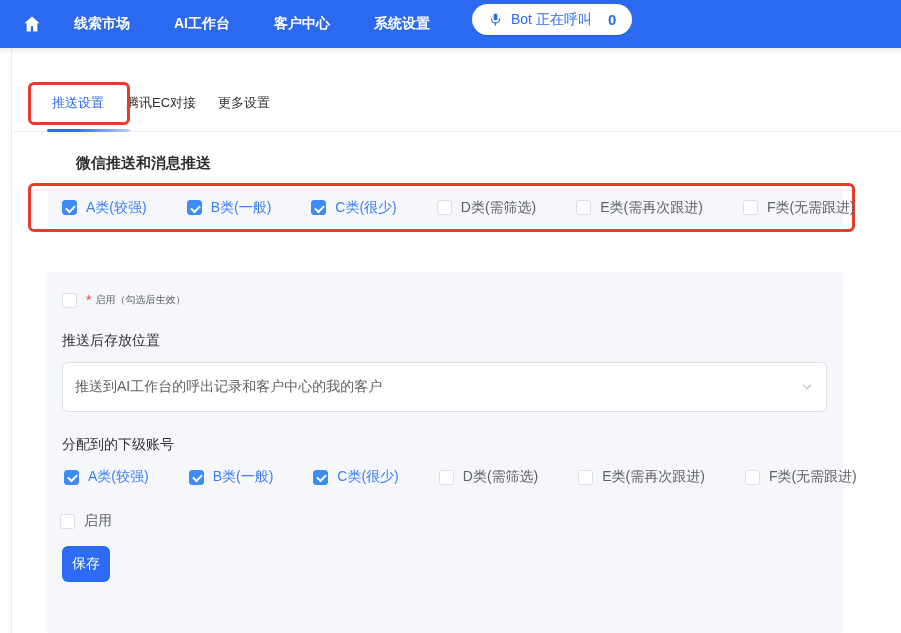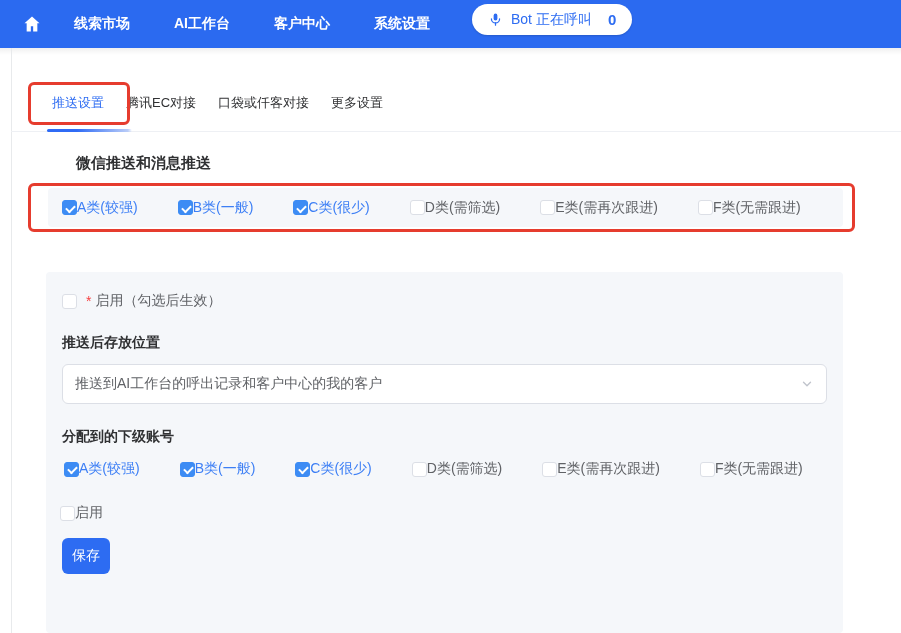--- a/index.html
+++ b/index.html
@@ -48,34 +48,34 @@
   .section-title{position:absolute;left:52px;font-size:15px;font-weight:bold;color:var(--text-dark);}
   .title-wechat{top:106px;margin-left:24px;}
   .title-auto{top:198px;}
 
   .panel{background:var(--panel);border-radius:4px;}
   .panel-row1{position:absolute;left:48px;top:140px;width:795px;height:39px;
     display:flex;align-items:center;padding-left:14px;gap:40px;}
   .panel-main{position:absolute;left:46px;top:224px;width:797px;height:361px;padding:0 14px;}
 
   
-  .cb-item{display:flex;align-items:center;cursor:pointer;white-space:nowrap;}
+  .cb-item{display:flex;align-items:center;gap:9px;cursor:pointer;white-space:nowrap;}
   .cb{position:relative;width:15px;height:15px;border:1px solid var(--border);border-radius:3px;background:#fff;flex:0 0 auto;}
   .cb-item.checked .cb{background:var(--cb-blue);border-color:var(--cb-blue);}
   .cb-item.checked .cb::after{content:'';position:absolute;left:3px;top:3.5px;width:7px;height:4px;
     border-left:2px solid #fff;border-bottom:2px solid #fff;transform:rotate(-45deg);}
   .cb-label{font-size:14px;color:var(--text-gray);}
   .cb-item.checked .cb-label{color:var(--label-blue);}
 
   
   .enable-row{display:flex;align-items:center;gap:9px;padding-top:20px;margin-left:2px;cursor:pointer;}
   .enable-row .mark{color:#f53f3f;font-size:14px;margin-right:-5px;}
-  .enable-row .enable-label{font-size:14px;color:var(--text-gray);}
-  .field-label{margin-top:24px;margin-left:2px;font-size:14px;font-weight:bold;color:var(--text-dark);}
-  .select{margin:12px 2px 0 2px;height:40px;background:#fff;border:1px solid var(--border);border-radius:6px;
+  .enable-row .enable-label{font-size:10px;color:var(--text-gray);}
+  .field-label{margin-top:24px;margin-left:2px;font-size:14px;font-weight:normal;color:var(--text-dark);}
+  .select{margin:12px 2px 0 2px;height:50px;background:#fff;border:1px solid var(--border);border-radius:6px;
     display:flex;align-items:center;justify-content:space-between;padding:0 12px;cursor:pointer;}
   .select .sel-text{font-size:14px;color:var(--text-gray);overflow:hidden;white-space:nowrap;}
   .select .sel-text.placeholder{color:var(--placeholder);}
   .chevron{width:14px;height:14px;flex:0 0 auto;}
   .cb-row2{display:flex;align-items:center;gap:40px;margin-top:14px;margin-left:4px;}
   .note-row{display:flex;align-items:center;gap:9px;margin-top:26px;margin-left:0;}
   .note-text{font-size:14px;font-weight:bold;color:var(--text-dark);white-space:nowrap;}
   .save-btn{margin-top:16px;margin-left:2px;width:48px;height:36px;background:var(--btn-blue);color:#fff;
     font-size:14px;border:none;border-radius:6px;cursor:pointer;font-family:inherit;}
 </style>
@@ -106,21 +106,20 @@
       <span class="cnt">0</span>
     </button>
   </div>
 
   <div class="content">
     <div class="left-strip"></div>
 
     <div class="tabs">
       <span class="tab active">推送设置</span>
       <span class="tab">腾讯EC对接</span>
-      <span class="tab">口袋或仟客对接</span>
       <span class="tab">更多设置</span>
     </div>
     <div class="tabs-divider"></div>
     <div class="tab-underline"></div>
     <div class="red-box tab-box"></div>
 
     <div class="section-title title-wechat">微信推送和消息推送</div>
 
     <div class="red-box row-box"></div>
     <div class="panel panel-row1">

